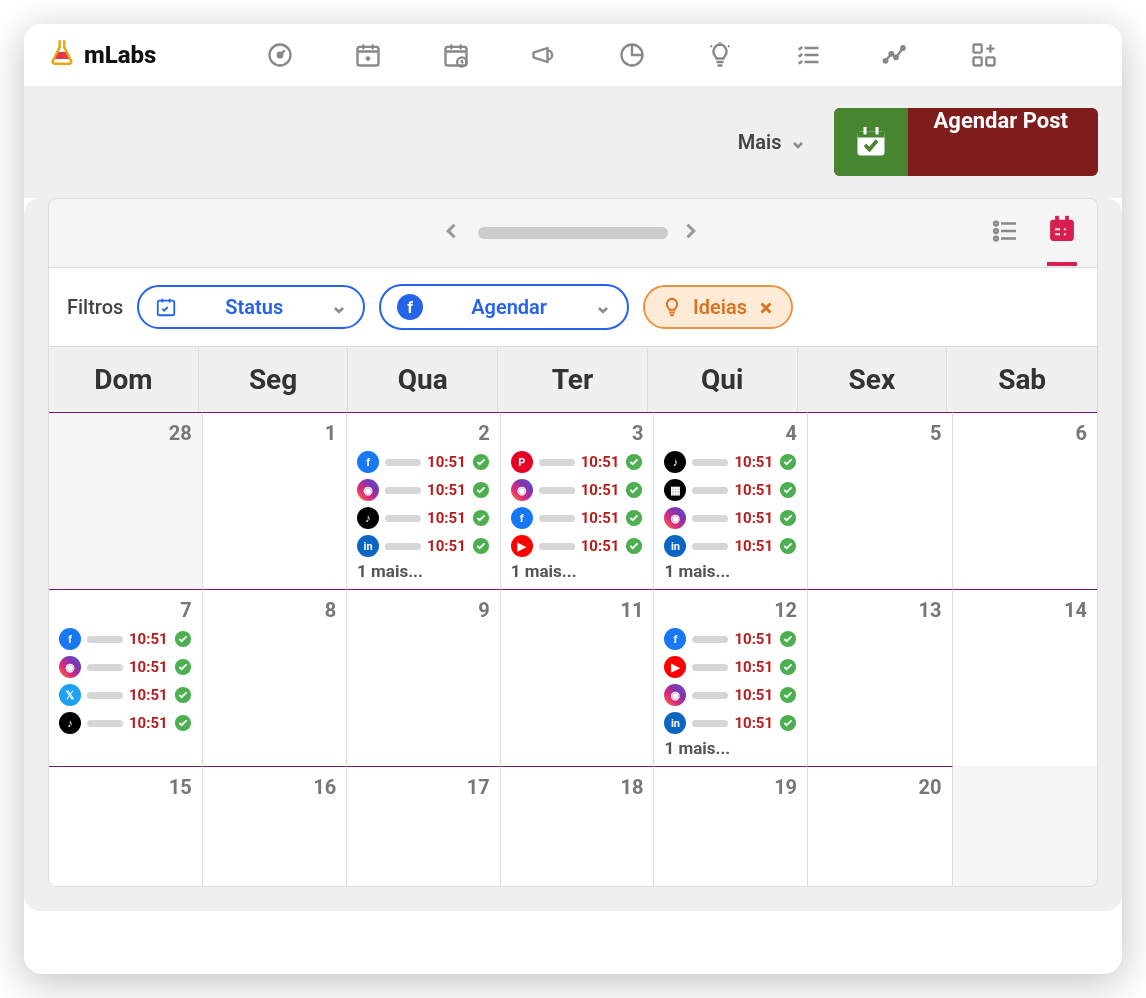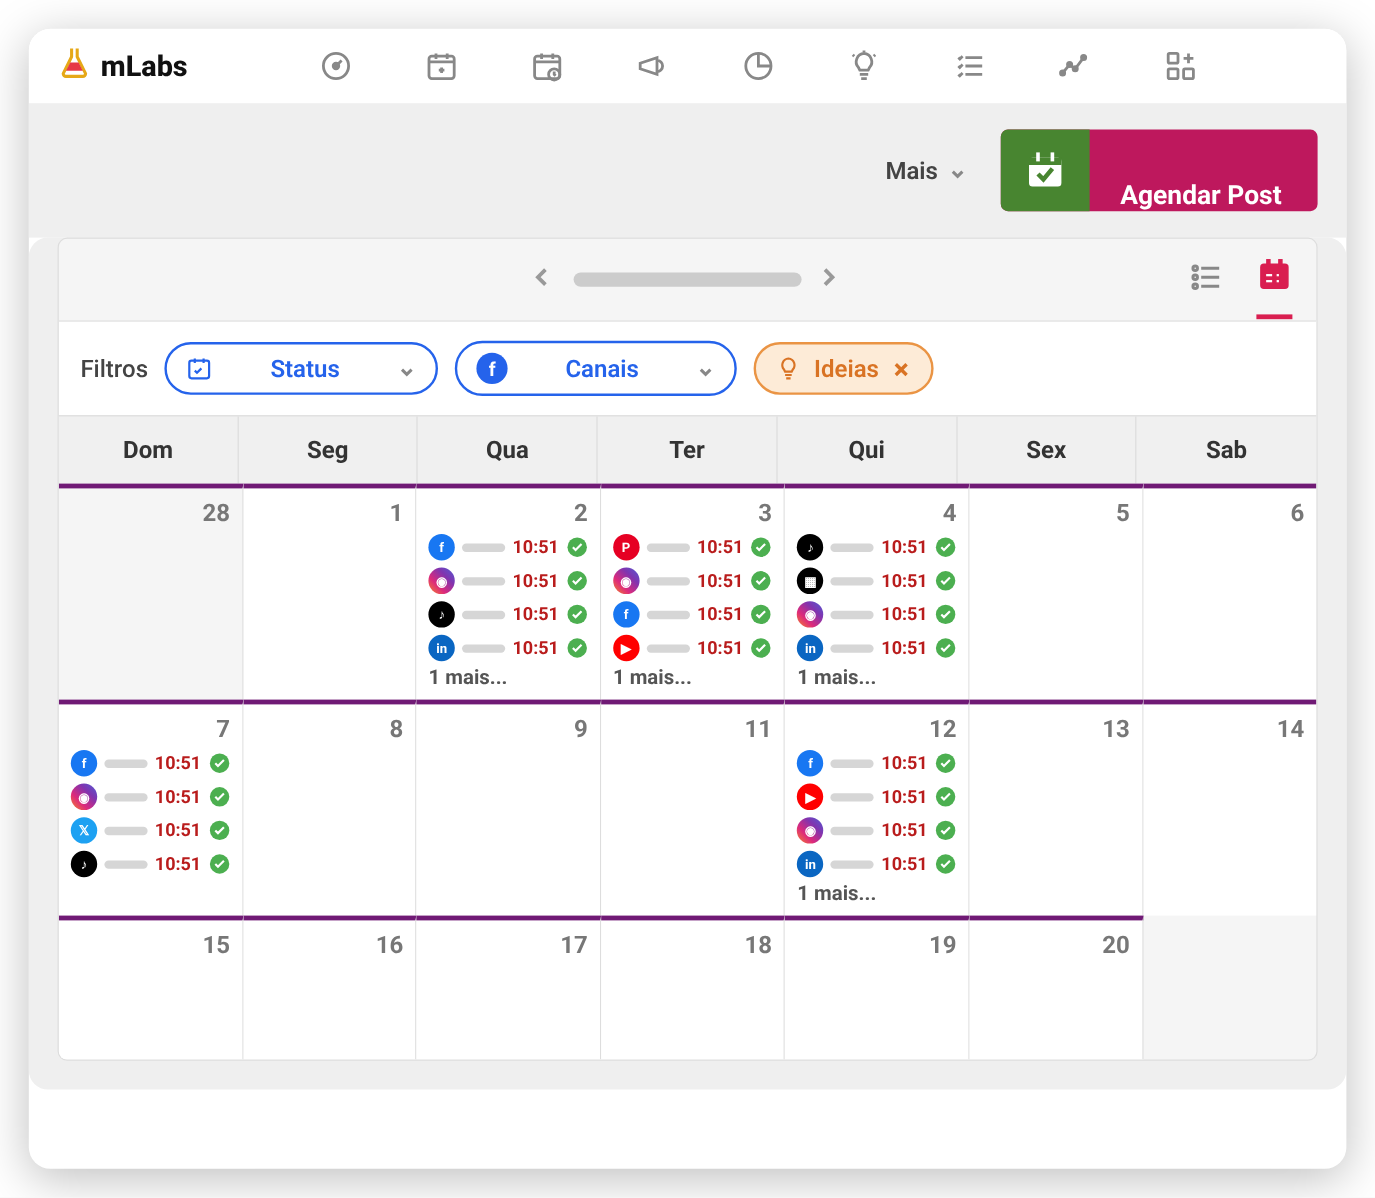--- a/index.html
+++ b/index.html
@@ -67,23 +67,23 @@
   display: flex;
   align-items: center;
   gap: 8px;
   font-size: 20px;
   font-weight: 600;
   color: #444;
   padding: 8px 12px;
 }
 .agendar-btn {
   display: flex;
-  align-items: flex-end;
+  align-items: flex-start;
   gap: 26px;
-  background: #be185d;
+  background: #7f1d1d;
   color: #fff;
   font-size: 22px;
   font-weight: 700;
   padding: 0 30px 0 0;
   border-radius: 6px;
   height: 68px;
 }
 .agendar-icon-box {
   background: #488530;
   height: 68px;
@@ -160,33 +160,33 @@
 .cal-head-row {
   display: grid;
   grid-template-columns: repeat(7, 1fr);
   background: #F0F0F0;
   border-top: 1px solid #ddd;
 }
 .cal-head {
   text-align: center;
   padding: 16px 0;
   font-weight: 700;
-  font-size: 20px;
+  font-size: 28px;
   color: #333;
   border-right: 1px solid #ddd;
 }
 .cal-head:last-child { border-right: none; }
 .cal-grid {
   display: grid;
   grid-template-columns: repeat(7, 1fr);
 }
 .cal-cell {
   background: #fff;
   border-right: 1px solid #ddd;
-  border-top: 4px solid #701a75;
+  border-top: 1px solid #701a75;
   min-height: 120px;
   padding: 8px 10px 8px 10px;
   position: relative;
 }
 .cal-cell:nth-child(7n) { border-right: none; }
 .cal-cell.muted { background: #F5F5F5; }
 .day-num {
   text-align: right;
   font-size: 20px;
   font-weight: 700;
@@ -366,21 +366,21 @@
               </svg>
             </span>
           <span>Status</span>
           <span class="chevron"><svg viewBox="0 0 16 16" stroke="#2563EB" stroke-width="2.5" fill="none">
                 <path d="M4 6l4 4 4-4"></path>
               </svg></span>
         </div>
 
         <div class="filter-pill pill-blue">
           <span class="pill-fb-circle">f</span>
-          <span>Canais</span>
+          <span>Agendar</span>
           <span class="chevron"><svg viewBox="0 0 16 16" stroke="#2563EB" stroke-width="2.5" fill="none">
                 <path d="M4 6l4 4 4-4"></path>
               </svg></span>
         </div>
 
 
         <div class="filter-pill pill-orange">
           <span class="pill-icon">
               <svg viewBox="0 0 24 24" fill="none" stroke="#D97324" stroke-width="2">
                 <path d="M9 18h6M10 21h4M12 3a6 6 0 0 0-4 10l1 2h6l1-2a6 6 0 0 0-4-10z"></path>

